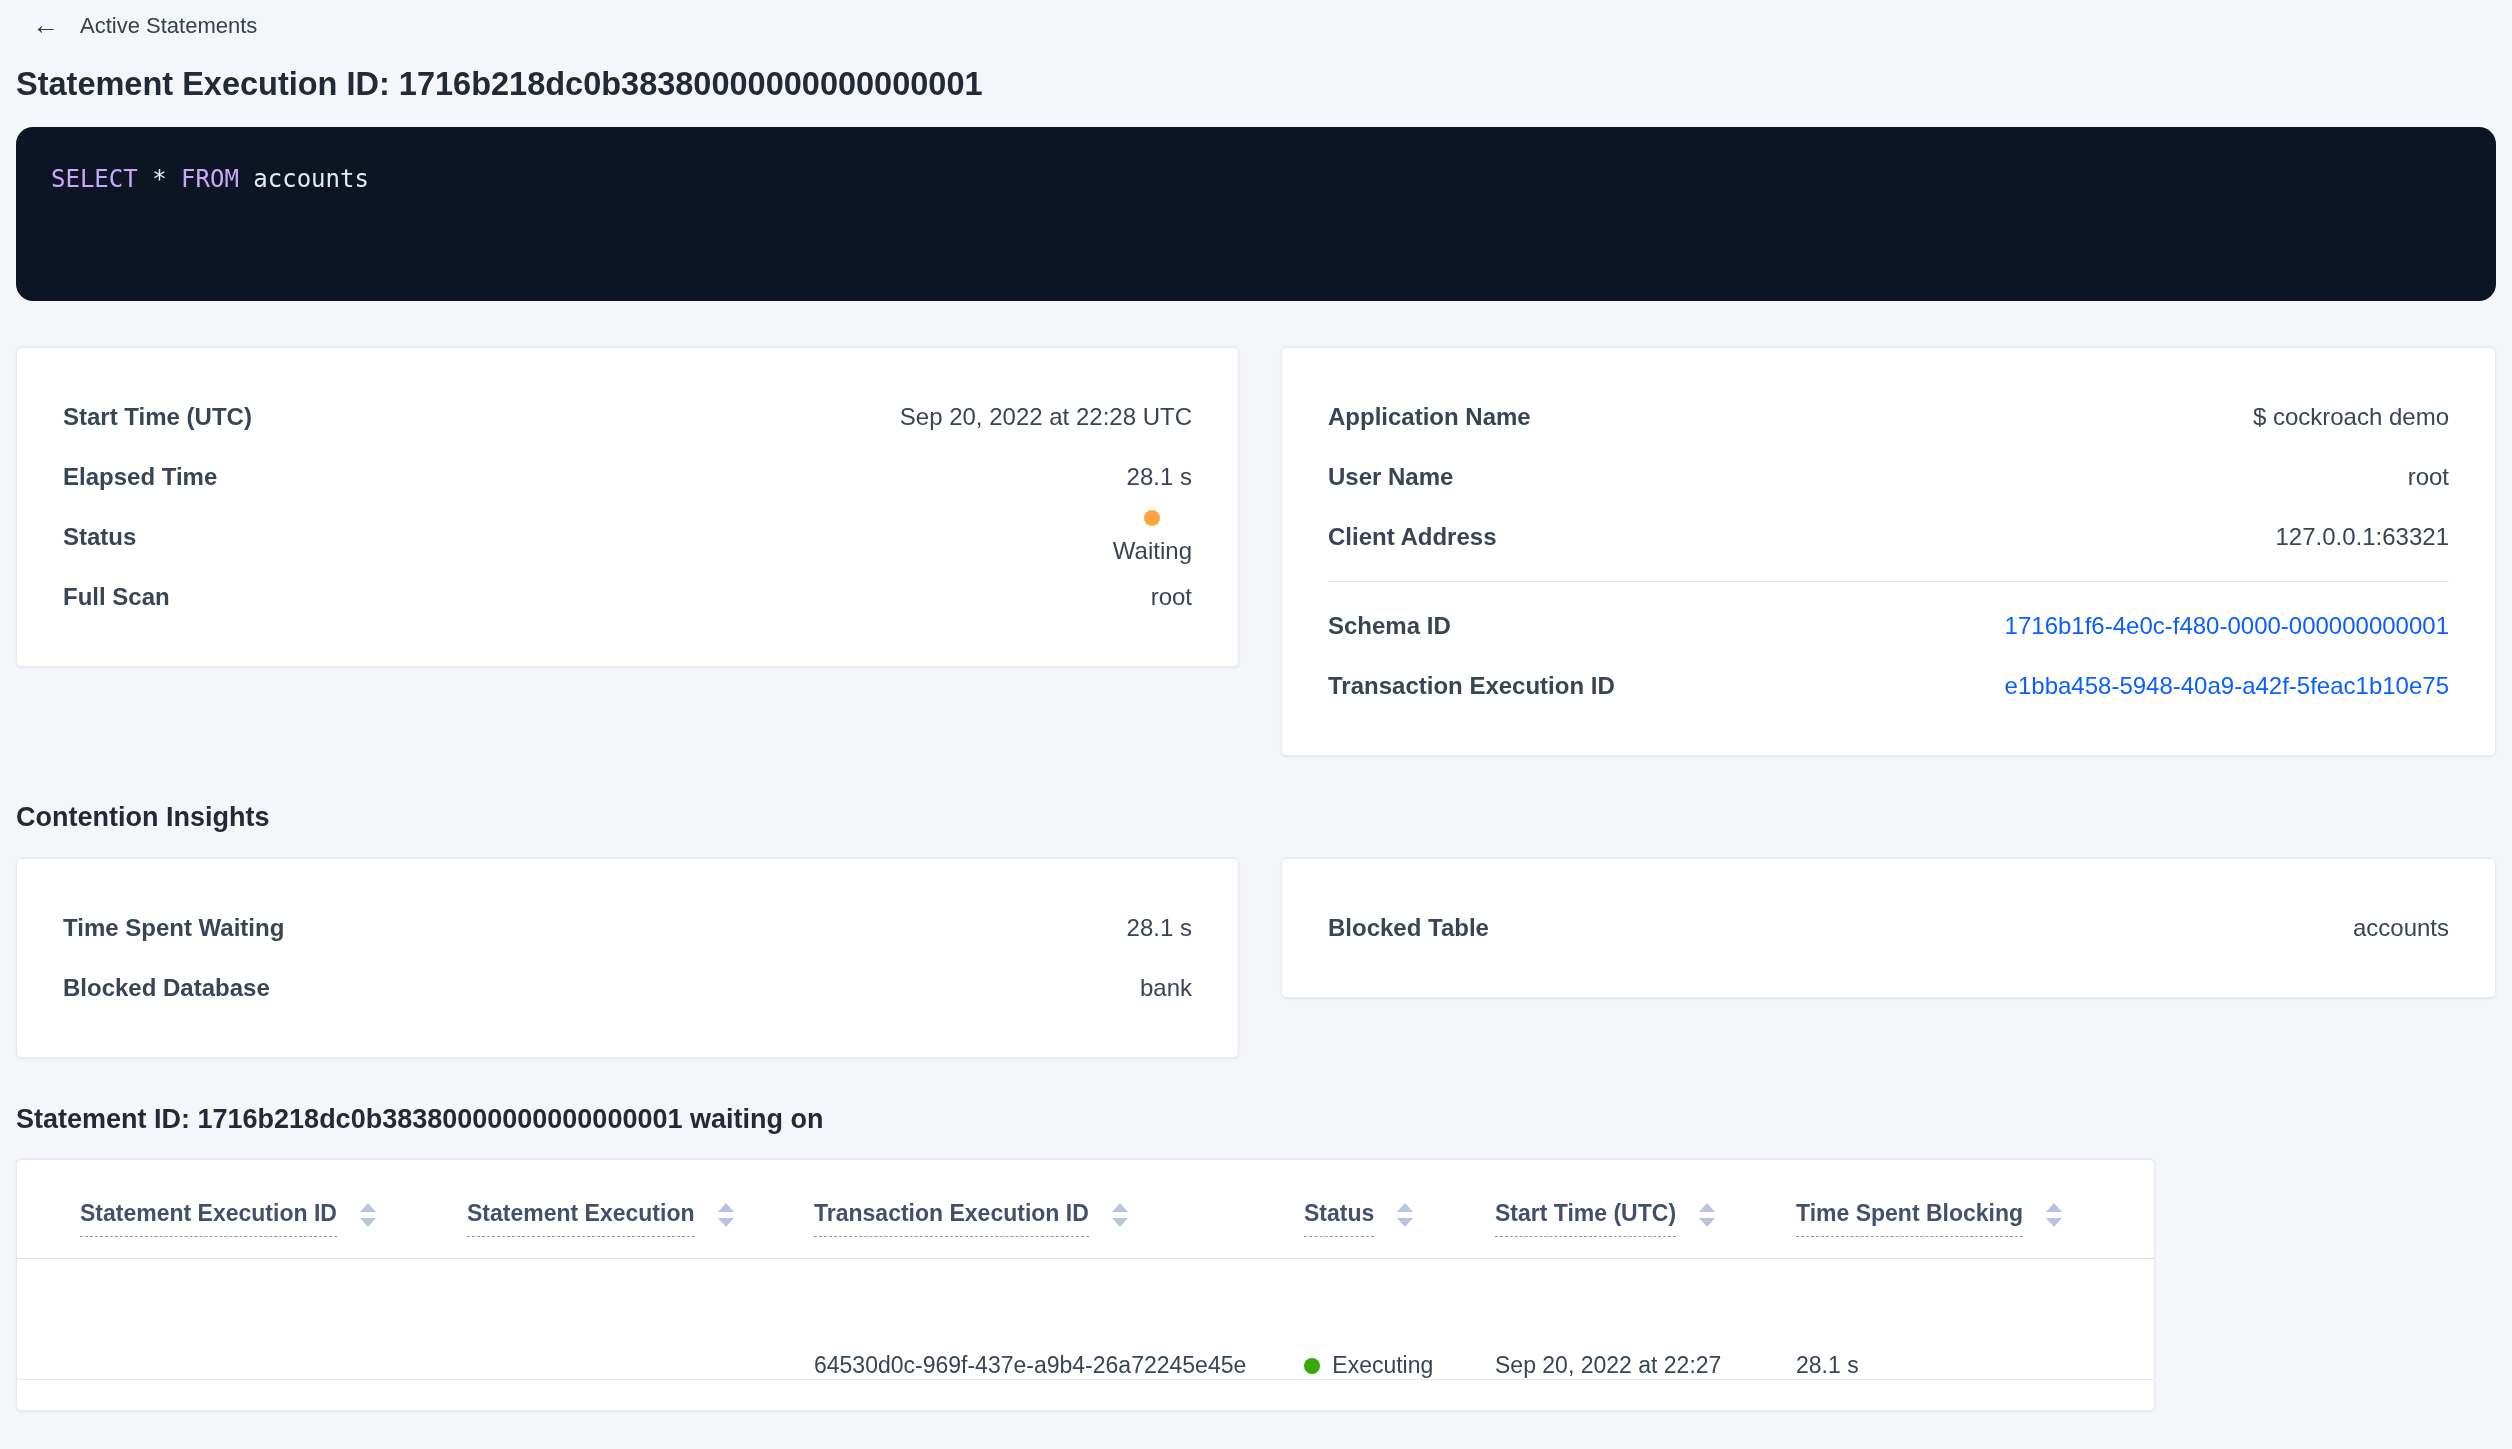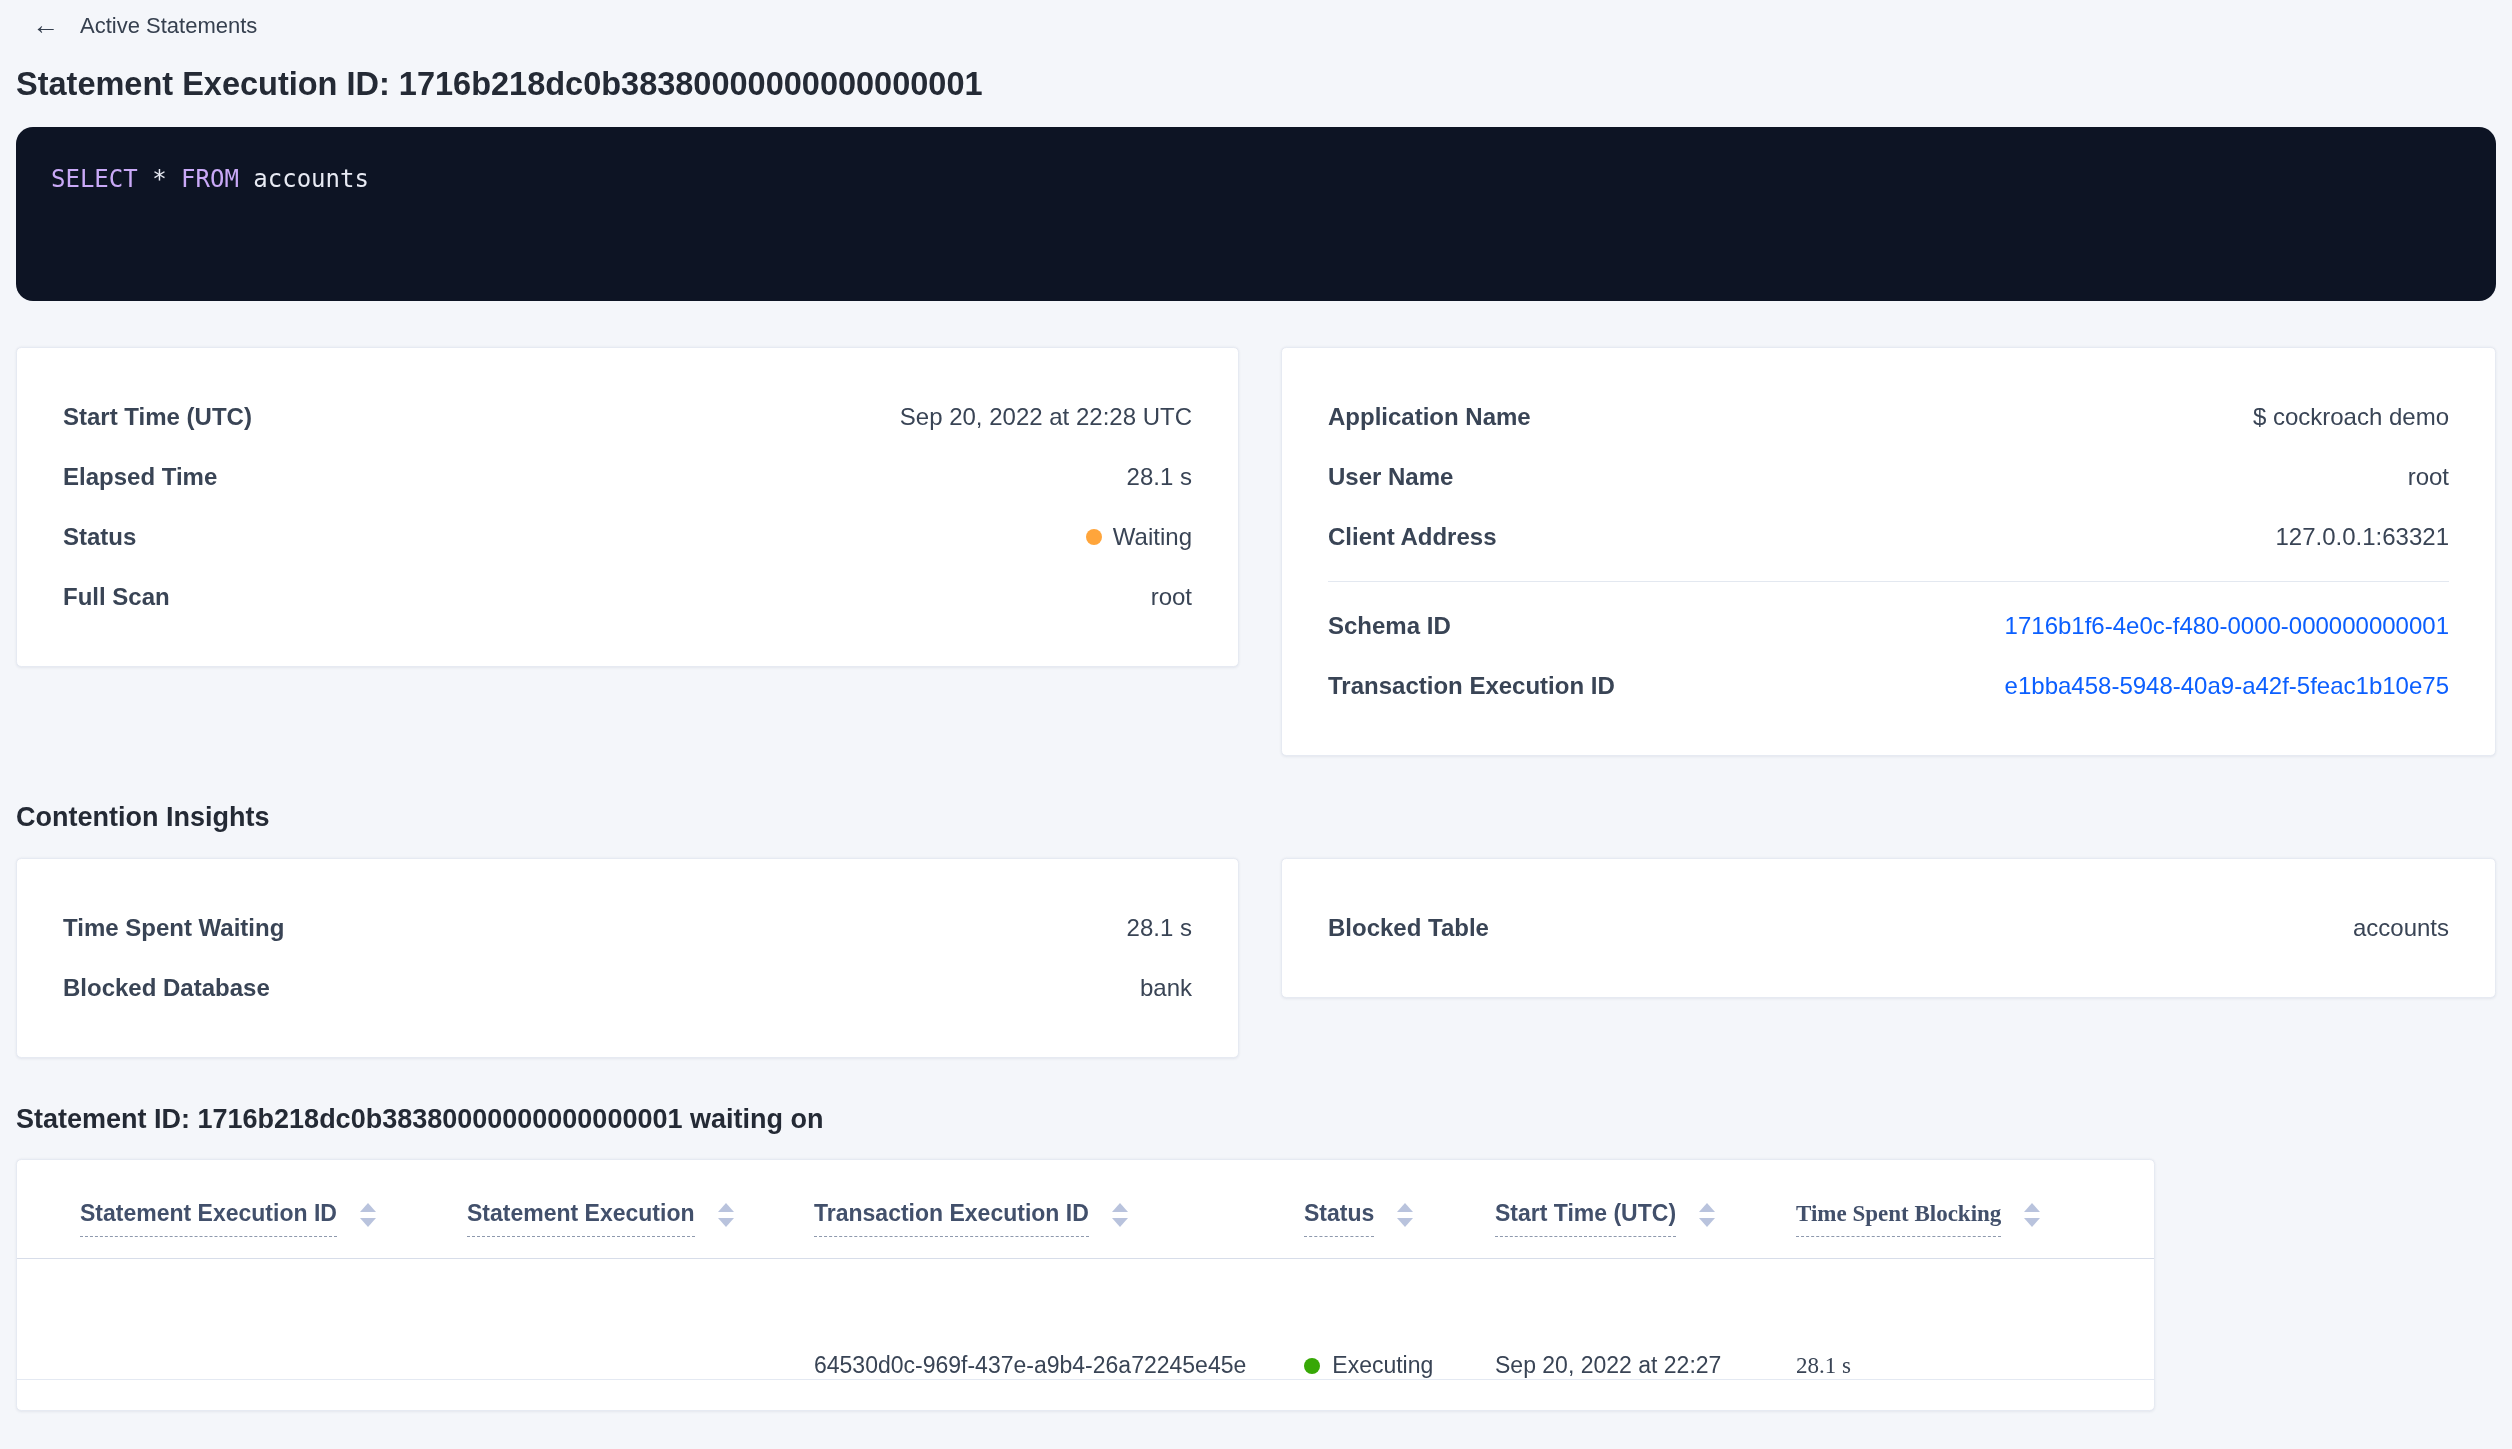--- a/index.html
+++ b/index.html
@@ -52,21 +52,21 @@
 
   .info-row {
     display:flex; justify-content:space-between; align-items:center;
     height:60px; font-size:24px;
   }
   .info-label { font-weight:700; color:#394455; }
   .info-value { color:#394455; text-align:right; }
   .value-link { color:#0b5fff; text-decoration:none; cursor:pointer; }
   .card-divider { border:none; border-top:0.9px solid #e3e8f0; margin:14px 0; }
 
-  .status-val { display:flex; align-items:center; gap:11px; }
+  .status-val { display:flex; align-items:center; gap:11px;flex-direction:column; }
   .dot { width:16px; height:16px; border-radius:50%; flex:none; }
   .dot-waiting { background:#ffa53b; }
   .dot-executing { background:#37a806; }
 
   
   .section-heading {
     margin:46px 0 0 0;
     font-size:27px; font-weight:700; color:#242a35;
   }
   .cards-row-tight { margin-top:24.6px; }
@@ -101,21 +101,21 @@
   .trow {
     display:flex; align-items:flex-end;
     height:121px; font-size:23px; color:#394455;
     border-bottom:0.9px solid #e4e9f2;
   }
   .c1 { width:450px; padding-left:63px; flex:none; }
   .c2 { width:347px; flex:none; }
   .c3 { width:490px; flex:none; }
   .c4 { width:191px; flex:none; }
   .c5 { width:301px; flex:none; }
-  .c6 { flex:1;font-family:Liberation Serif, serif; }
+  .c6 { flex:1; }
   .status-cell { display:flex; align-items:center; gap:12.3px; }
 </style>
 </head>
 <body>
 
 <div class="page">
 
   <div class="back-row">
     <span class="back-arrow">←</span>
     <span>Active Statements</span>

